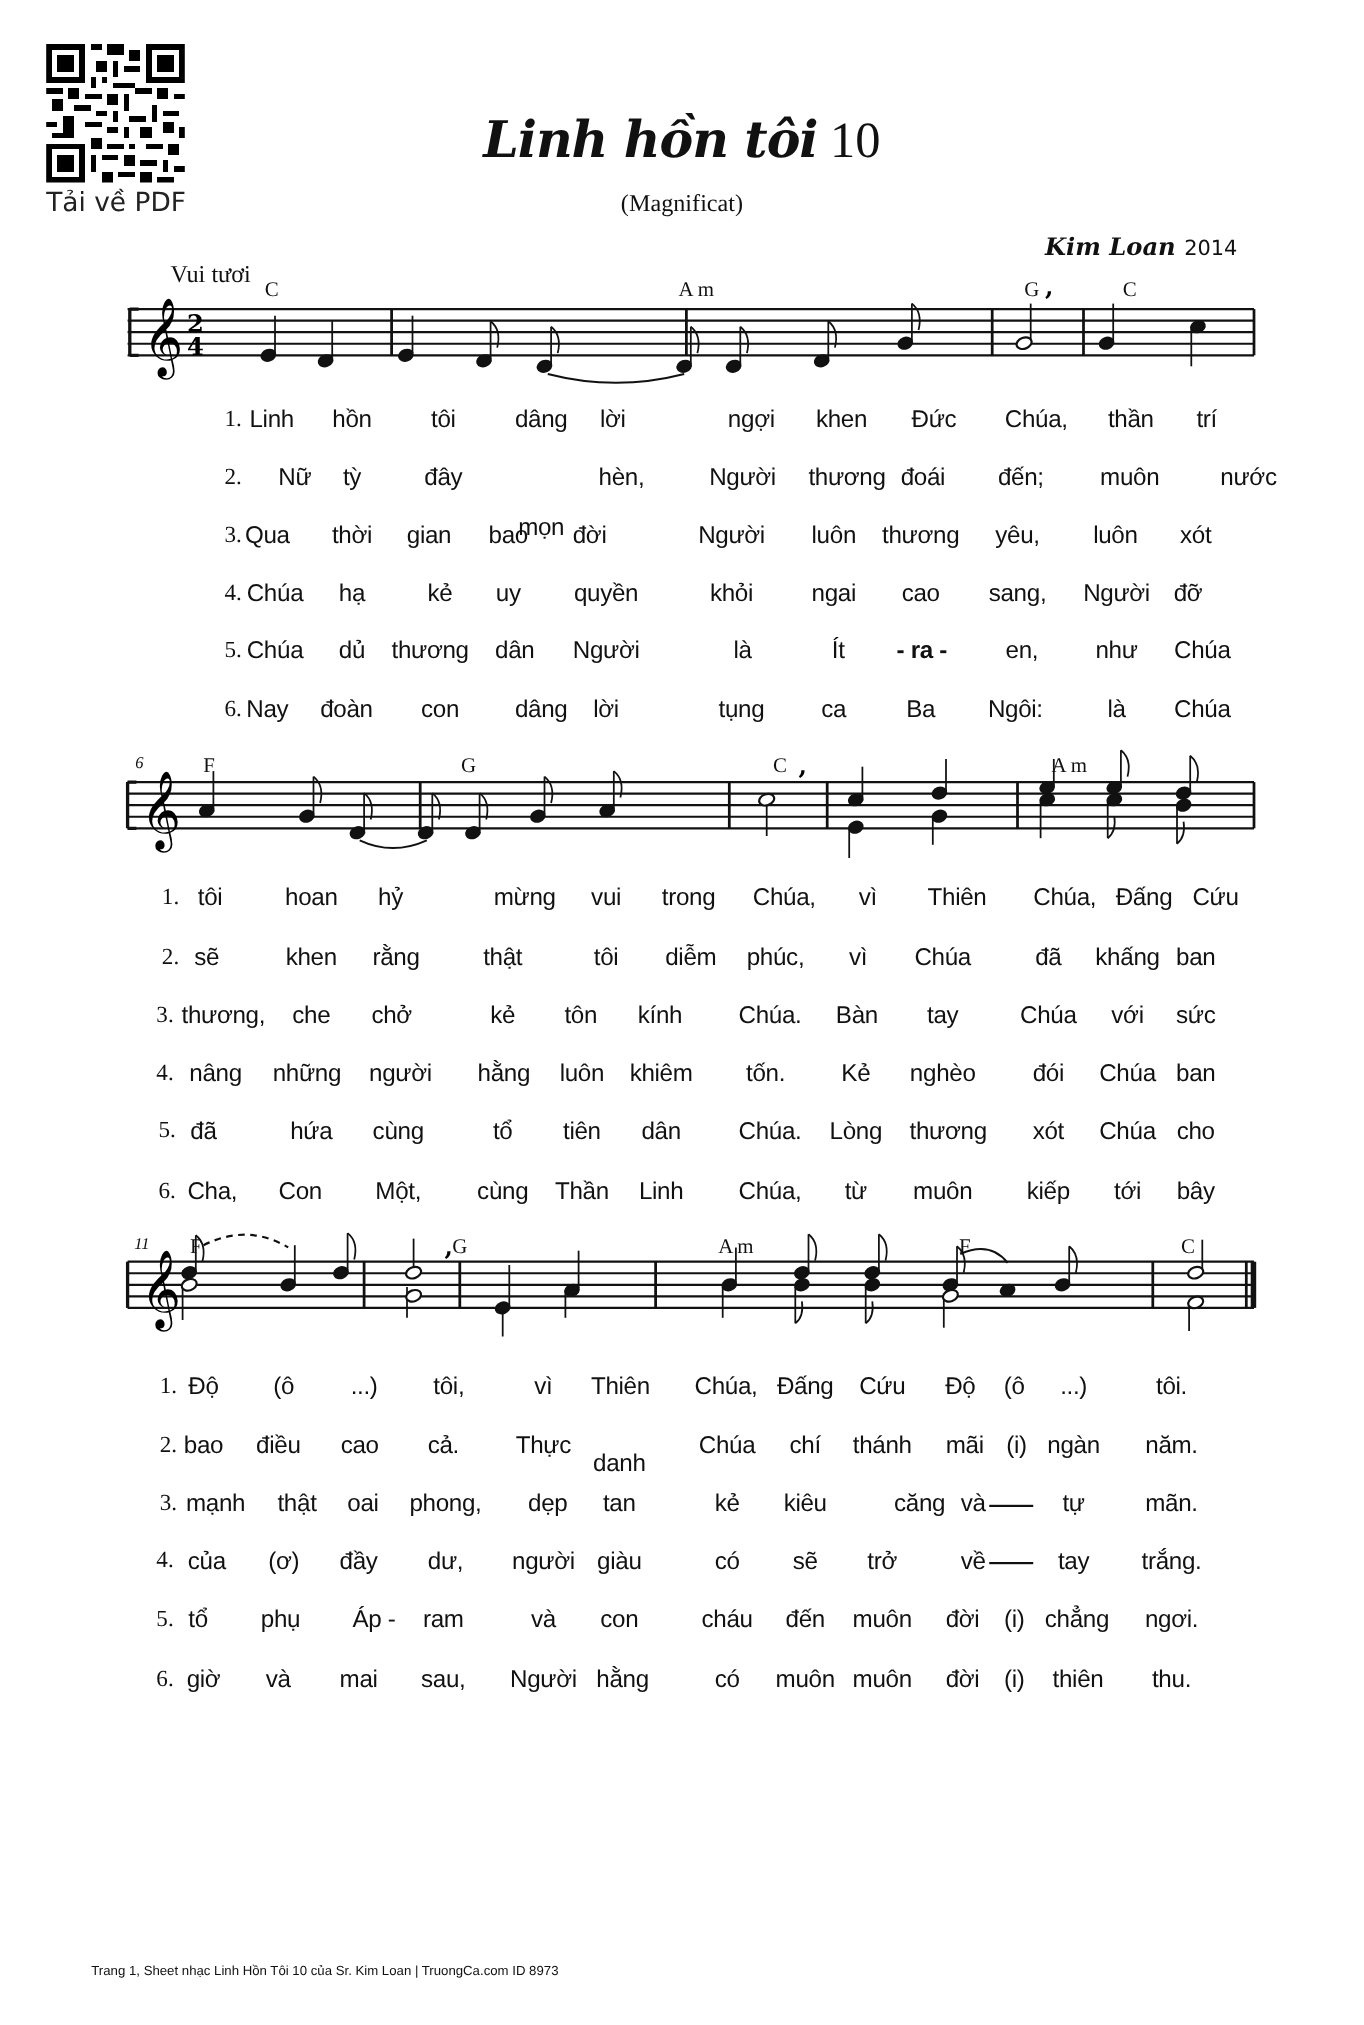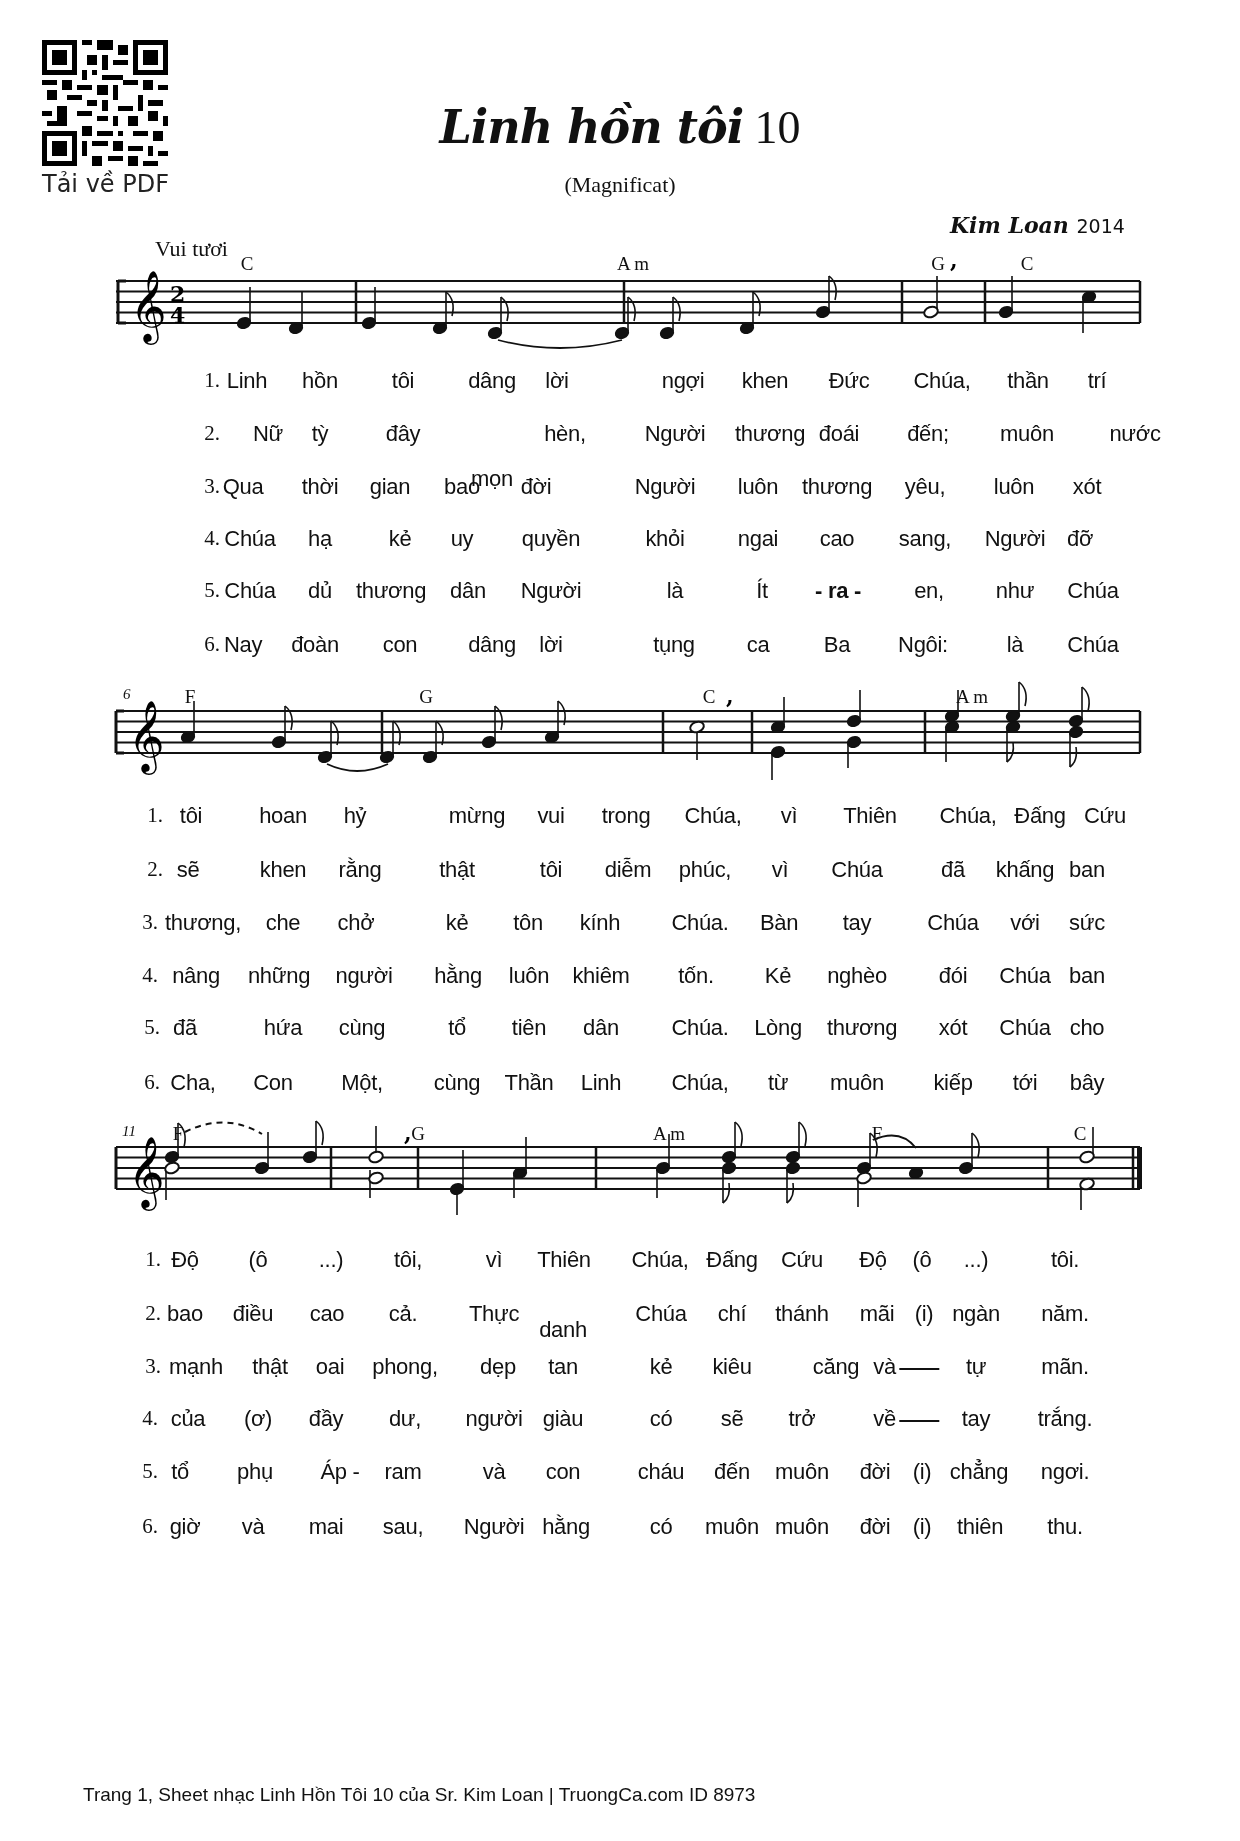--- a/index.html
+++ b/index.html
@@ -12,21 +12,21 @@
   .subtitle { left: 0; width: 1240px; top: 172px; text-align: center; font-family: "Liberation Serif", serif; font-size: 22px; }
   .composer { left: 950px; top: 212px; font-family: "DejaVu Serif", serif; font-style: italic; font-weight: bold; font-size: 22px; white-space: nowrap; }
   .composer .year { font-family: "DejaVu Sans", sans-serif; font-weight: normal; font-style: normal; font-size: 19px; }
   .tempo { font-family: "Liberation Serif", serif; font-size: 22px; white-space: nowrap; }
   .chord { font-family: "Liberation Serif", serif; font-size: 19px; white-space: nowrap; transform: translateX(-50%); }
   .measure-num { font-family: "Liberation Serif", serif; font-style: italic; font-size: 15px; }
   svg.staff { position: absolute; left: 0; overflow: visible; }
   .lyric-row { position: absolute; left: 0; width: 1240px; height: 30px; }
   .lyric { position: absolute; transform: translateX(-50%); font-family: "Liberation Sans", sans-serif; font-size: 22px; white-space: nowrap; transform-origin: center; letter-spacing: -0.3px; }
   .vnum { position: absolute; transform: translateX(-50%); font-family: "Liberation Serif", serif; font-size: 21px; white-space: nowrap; }
-  .footer { left: 83px; top: 1784px; font-family: "Liberation Sans", sans-serif; font-size: 19px; white-space: nowrap; color: #111; }
+  .footer { left: 83px; top: 1784px; font-family: "Liberation Sans", sans-serif; font-size: 12px; white-space: nowrap; color: #111; }
   .hold { display:inline-block; width: 40px; border-bottom: 2px solid #111; margin-left: 3px; vertical-align: 4px; }
 </style>
 </head>
 <body>
 
 <svg class="abs qr" viewBox="0 0 25 25" shape-rendering="crispEdges">
   <rect x="0" y="0" width="25" height="25" fill="#fff"></rect>
   <g fill="#000">
     <rect x="0" y="0" width="7" height="7"></rect>
       <rect x="1" y="1" width="5" height="5" fill="#fff"></rect>

